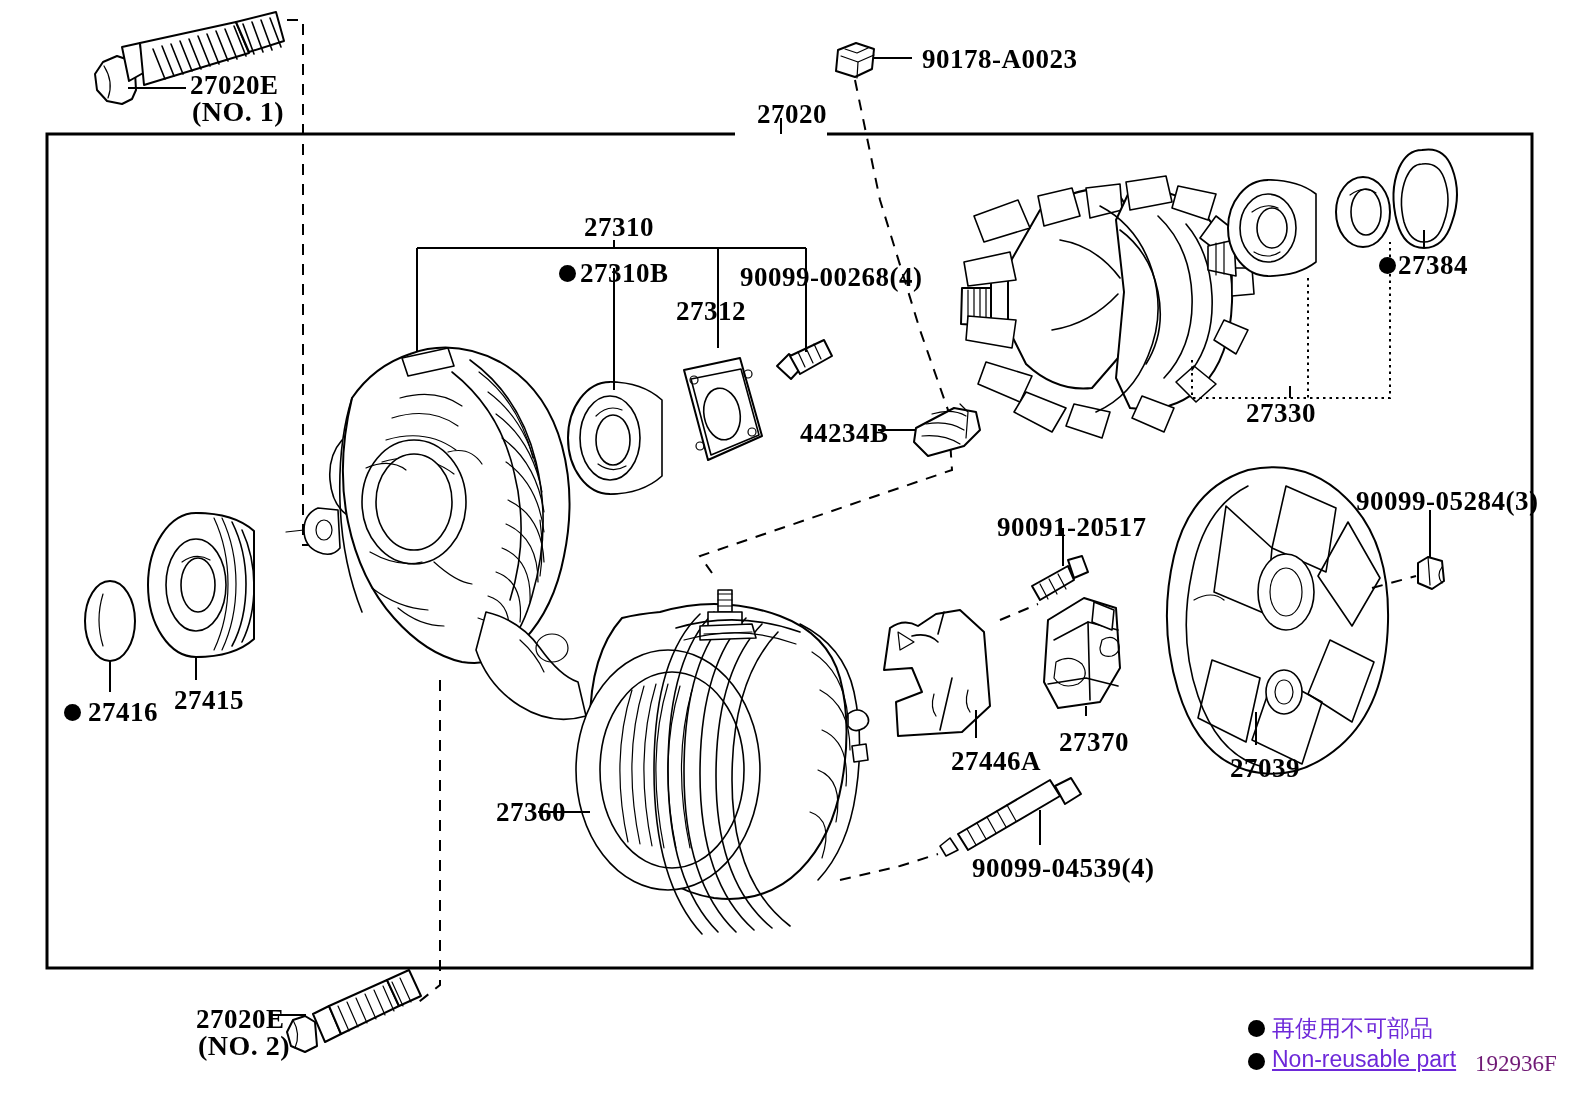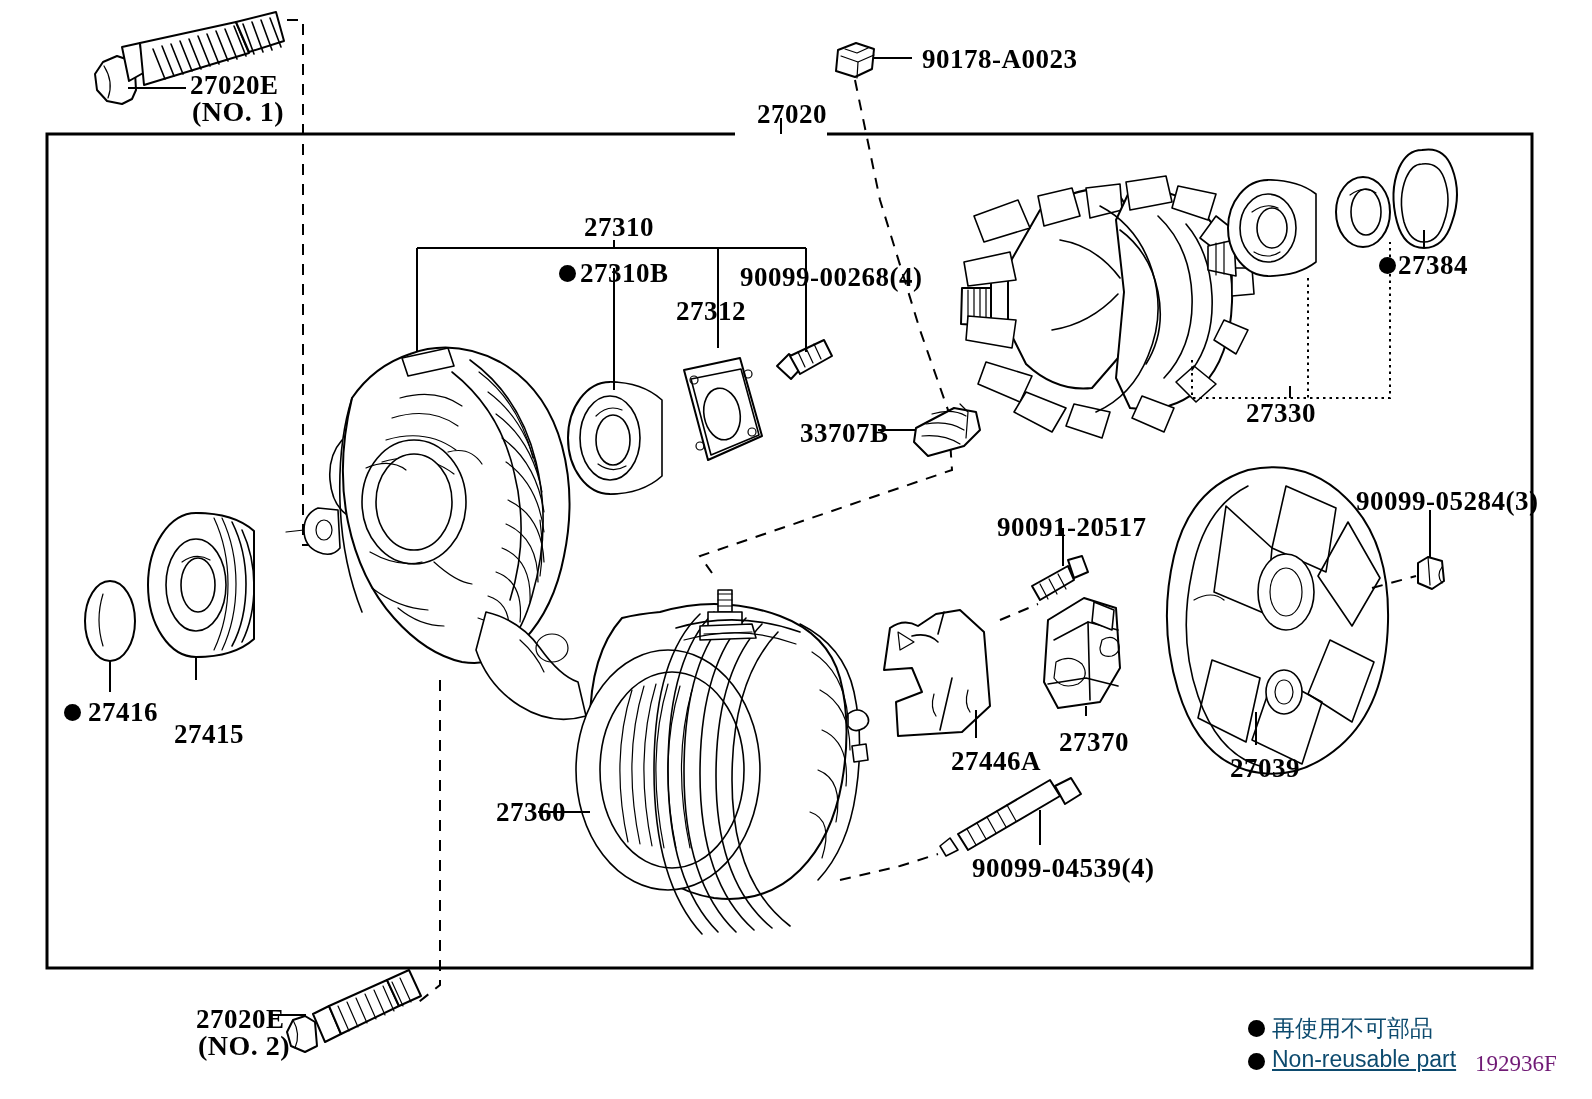--- a/index.html
+++ b/index.html
@@ -5,21 +5,21 @@
   html,body{margin:0;padding:0;background:#ffffff;}
   body{width:1592px;height:1099px;position:relative;overflow:hidden;
        font-family:"Liberation Serif",serif;color:#000;}
   #stage{position:absolute;left:0;top:0;width:1592px;height:1099px;}
   svg#art{position:absolute;left:0;top:0;width:1592px;height:1099px;}
   .lbl{position:absolute;white-space:nowrap;font-family:"Liberation Serif",serif;
        font-weight:700;color:#000;letter-spacing:0.5px;}
   .n1{font-size:27px;}
   .sub{font-size:28px;font-weight:700;}
   .legend{position:absolute;font-family:"Liberation Sans",sans-serif;font-size:23px;
-          color:#0c4a6e;white-space:nowrap;}
+          color:#6d28d9;white-space:nowrap;}
   .legend-jp{font-family:"DejaVu Sans",sans-serif;font-size:23px;}
   .dot{position:absolute;width:17px;height:17px;border-radius:50%;background:#000;}
   .code{position:absolute;font-family:"Liberation Serif",serif;font-size:23px;color:#701a75;}
 </style>
 </head>
 <body>
 
 <div id="stage">
 
 <svg id="art" viewBox="0 0 1592 1099">
@@ -456,35 +456,35 @@
 
 <div class="lbl n1" style="left:584px;top:212px;">27310</div>
 
 <div class="dot" style="left:559px;top:265px;"></div>
 <div class="lbl n1" style="left:580px;top:258px;">27310B</div>
 
 <div class="lbl n1" style="left:740px;top:262px;">90099-00268(4)</div>
 
 <div class="lbl n1" style="left:676px;top:296px;">27312</div>
 
-<div class="lbl n1" style="left:800px;top:418px;">33707B</div>
+<div class="lbl n1" style="left:800px;top:418px;">44234B</div>
 
 <div class="lbl n1" style="left:1246px;top:398px;">27330</div>
 
 <div class="dot" style="left:1379px;top:257px;"></div>
 <div class="lbl n1" style="left:1398px;top:250px;">27384</div>
 
 <div class="lbl n1" style="left:1356px;top:486px;">90099-05284(3)</div>
 
 <div class="lbl n1" style="left:997px;top:512px;">90091-20517</div>
 
 <div class="dot" style="left:64px;top:704px;"></div>
 <div class="lbl n1" style="left:88px;top:697px;">27416</div>
 
-<div class="lbl n1" style="left:174px;top:719px;">27415</div>
+<div class="lbl n1" style="left:174px;top:685px;">27415</div>
 
 <div class="lbl n1" style="left:474px;top:797px;margin-left:22px;">27360</div>
 
 <div class="lbl n1" style="left:951px;top:746px;">27446A</div>
 
 <div class="lbl n1" style="left:1059px;top:727px;">27370</div>
 
 <div class="lbl n1" style="left:1230px;top:753px;">27039</div>
 
 <div class="lbl n1" style="left:972px;top:853px;text-align:center;">90099-04539(4)</div>

